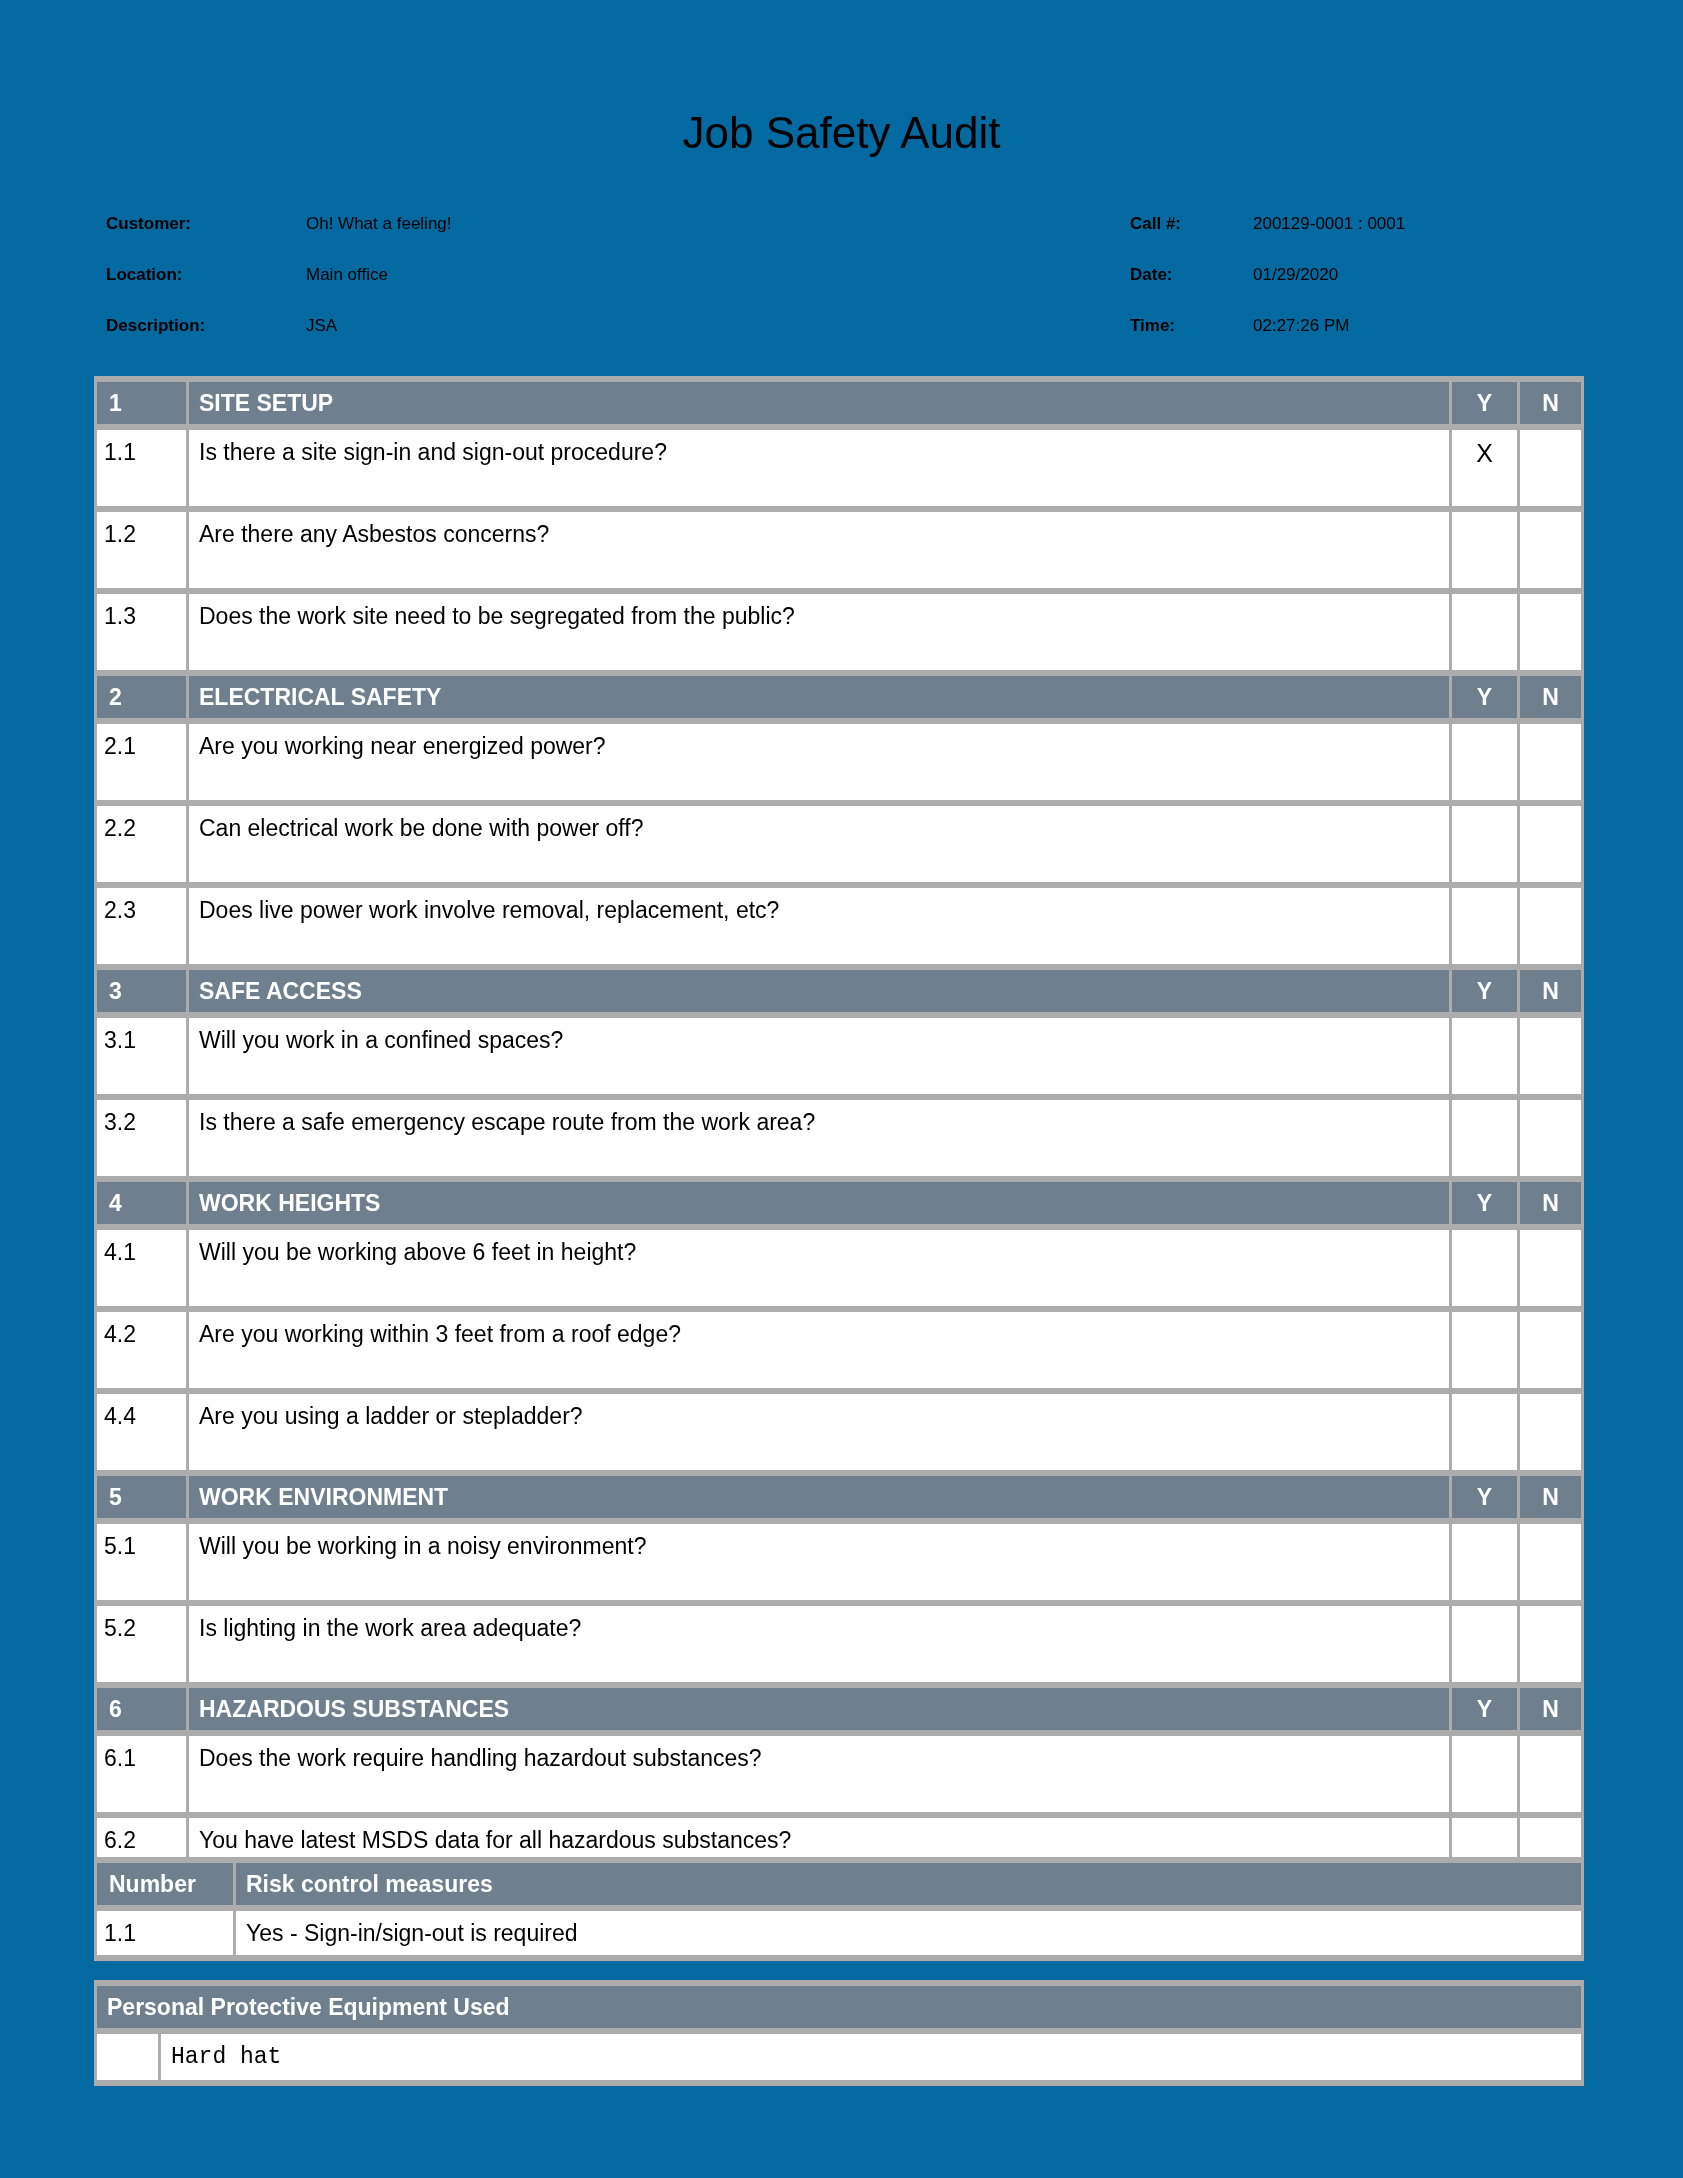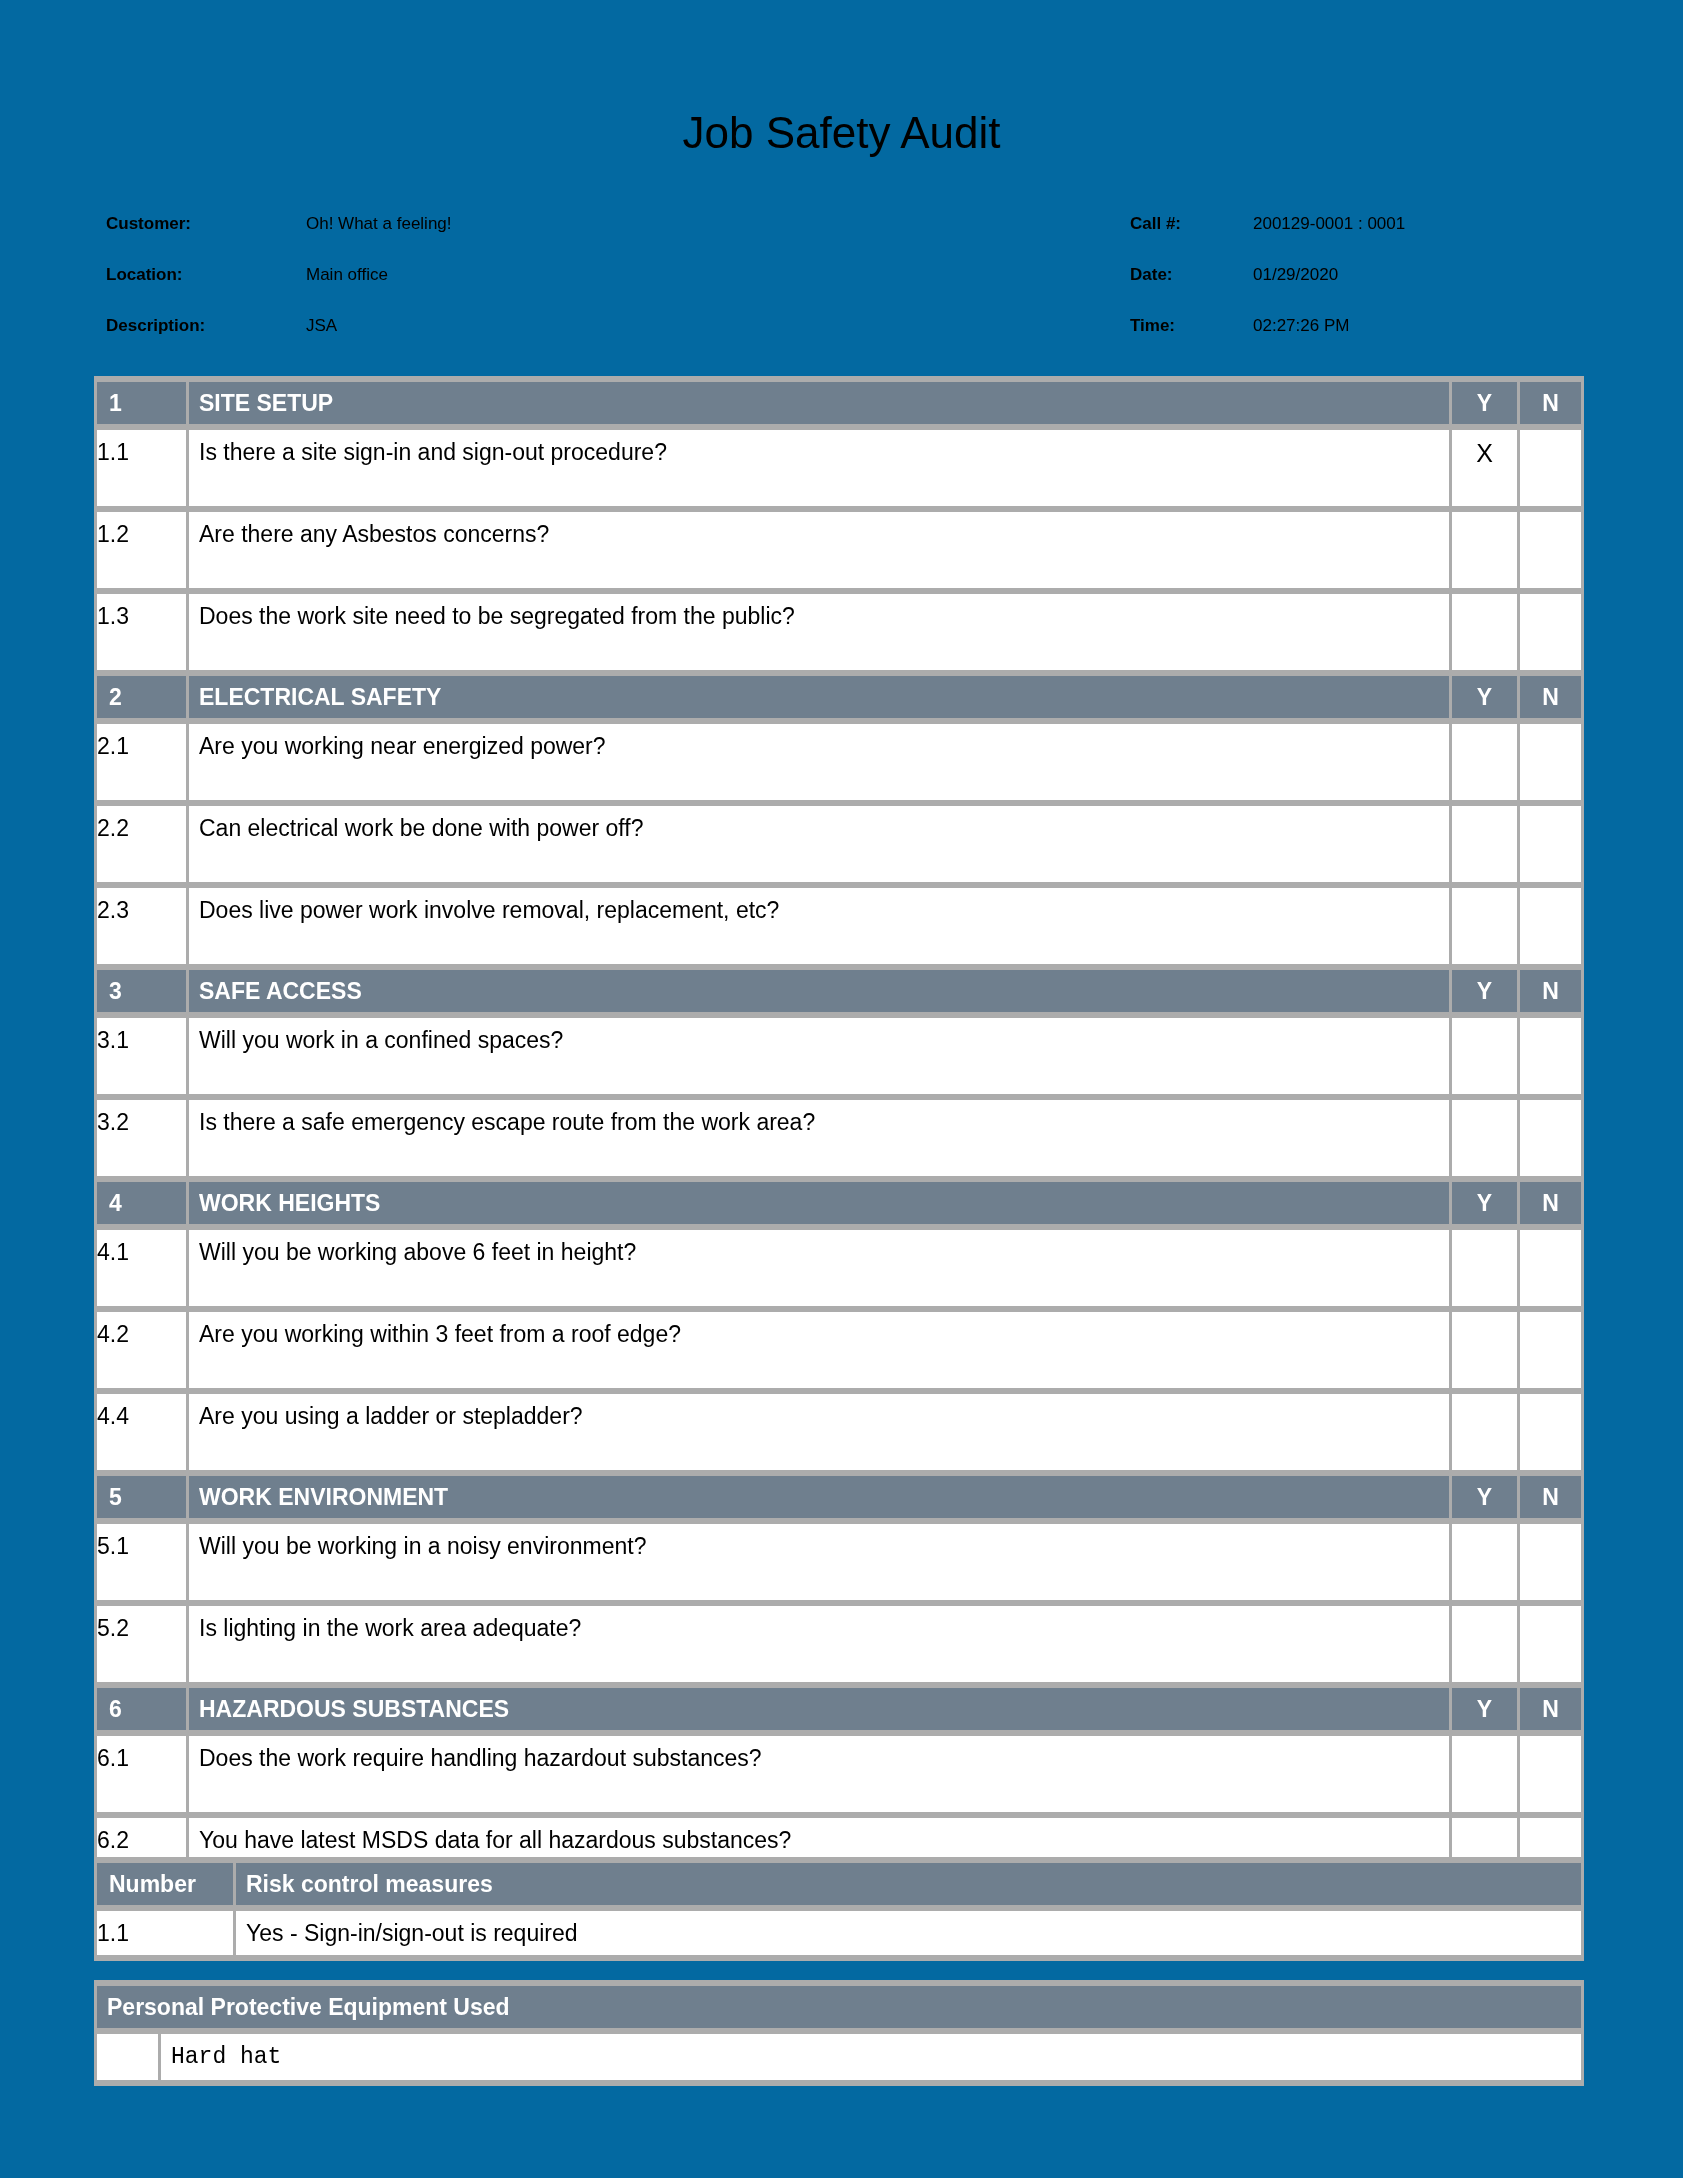--- a/index.html
+++ b/index.html
@@ -21,21 +21,21 @@
   
   .grid-table{border-collapse:separate;border-spacing:3px 6px;background:#ACACAC;
               table-layout:fixed;}
   .grid-table td{overflow:hidden;}
   .sec{background:#6F7F8E;color:#ffffff;font-weight:bold;font-size:23px;
        height:42px;vertical-align:middle;padding:0 0 0 10px;}
   .sec.secnum{padding-left:12px;}
   .sec.yn{text-align:center;padding:0;}
   .cell{background:#ffffff;font-size:23px;vertical-align:top;padding:9px 10px 0 10px;}
   .audit .cell{height:67px;}
-  .cell.num{padding-left:0;}
+  .cell.num{padding-left:7px;}
   .cell.yn{text-align:center;padding-left:0;padding-right:0;font-size:25px;}
 
   .audit{position:absolute;top:376px;left:94px;width:1490px;}
   .risk{position:absolute;top:1857px;left:94px;width:1490px;}
   .risk .cell{height:44px;vertical-align:middle;padding-top:0;}
   .ppe{position:absolute;top:1980px;left:94px;width:1490px;}
   .ppe .cell{height:46px;vertical-align:middle;padding-top:0;font-family:Liberation Mono, monospace;}
 </style>
 </head>
 <body>

